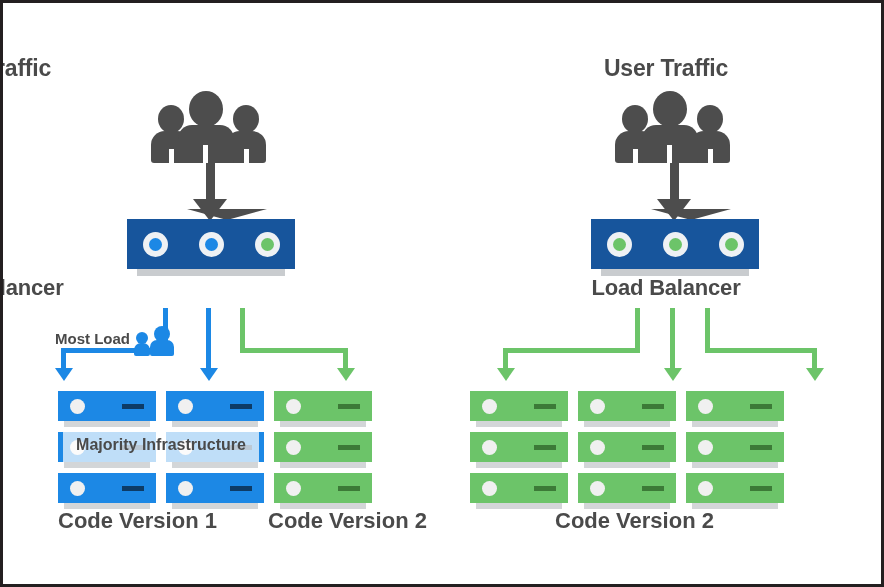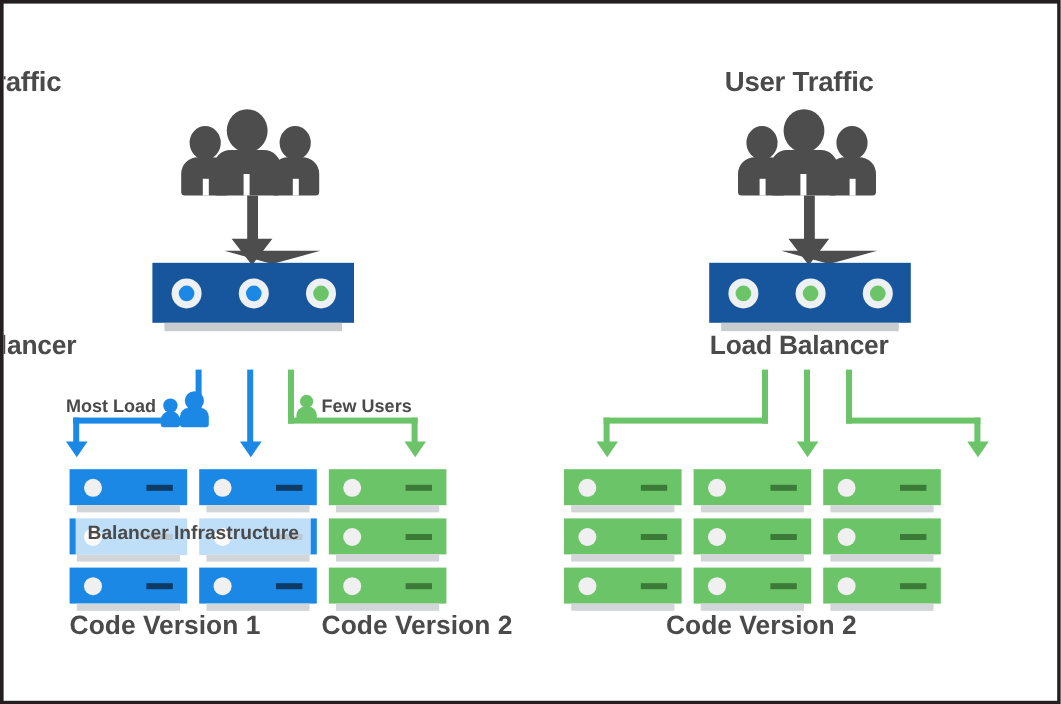--- a/index.html
+++ b/index.html
@@ -163,27 +163,20 @@
     <div class="tag" style="left:52px;top:322px;">
       <span>Most Load</span>
       <span class="mini-person" style="position:relative;display:inline-block;width:46px;height:26px;margin-left:4px;">
         <span class="mini-head" style="left:2px;top:7px;width:12px;height:12px;background:#1c88e5;"></span>
         <span class="mini-body" style="left:0px;top:18px;width:16px;height:13px;background:#1c88e5;"></span>
         <span class="mini-head" style="left:20px;top:1px;width:16px;height:16px;background:#1c88e5;"></span>
         <span class="mini-body" style="left:16px;top:15px;width:24px;height:16px;background:#1c88e5;"></span>
       </span>
     </div>
 
-    <div class="tag" style="left:243px;top:324px;">
-      <span class="mini-person" style="position:relative;display:inline-block;width:18px;height:22px;margin-right:4px;">
-        <span class="mini-head" style="left:4px;top:2px;width:11px;height:11px;background:#6cc469;"></span>
-        <span class="mini-body" style="left:1px;top:12px;width:17px;height:12px;background:#6cc469;"></span>
-      </span>
-      <span>Few Users</span>
-    </div>
 
     <div class="rack" style="left:55px;top:388px;width:98px;">
       <div class="srv" style="left:0;top:0;width:98px;height:36px;">
         <div class="srv-face" style="background:#1c88e5;">
             <div class="srv-dot"></div>
             <div class="srv-dash" style="background:#0d3b66;top:13px;"></div>
           </div>
         <div class="srv-shadow"></div>
       </div>
       <div class="srv" style="left:0;top:41px;width:98px;height:36px;">
@@ -244,21 +237,21 @@
       <div class="srv" style="left:0;top:82px;width:98px;height:36px;">
         <div class="srv-face" style="background:#6cc469;">
             <div class="srv-dot"></div>
             <div class="srv-dash" style="background:#3c7a37;top:13px;"></div>
           </div>
         <div class="srv-shadow"></div>
       </div>
     </div>
 
     <div class="overlay-band" style="left:60px;top:425px;width:196px;height:34px;">
-      <span>Balancer Infrastructure</span>
+      <span>Majority Infrastructure</span>
     </div>
 
     <div class="foot-label" style="left:55px;top:505px;width:98px;">Code Version 1</div>
     <div class="foot-label" style="left:265px;top:505px;width:110px;">Code Version 2</div>
   </div>
 
   <div class="panel" id="panel-right">
 
     <div class="title" style="top:52px;left:0px;">User Traffic</div>
 

